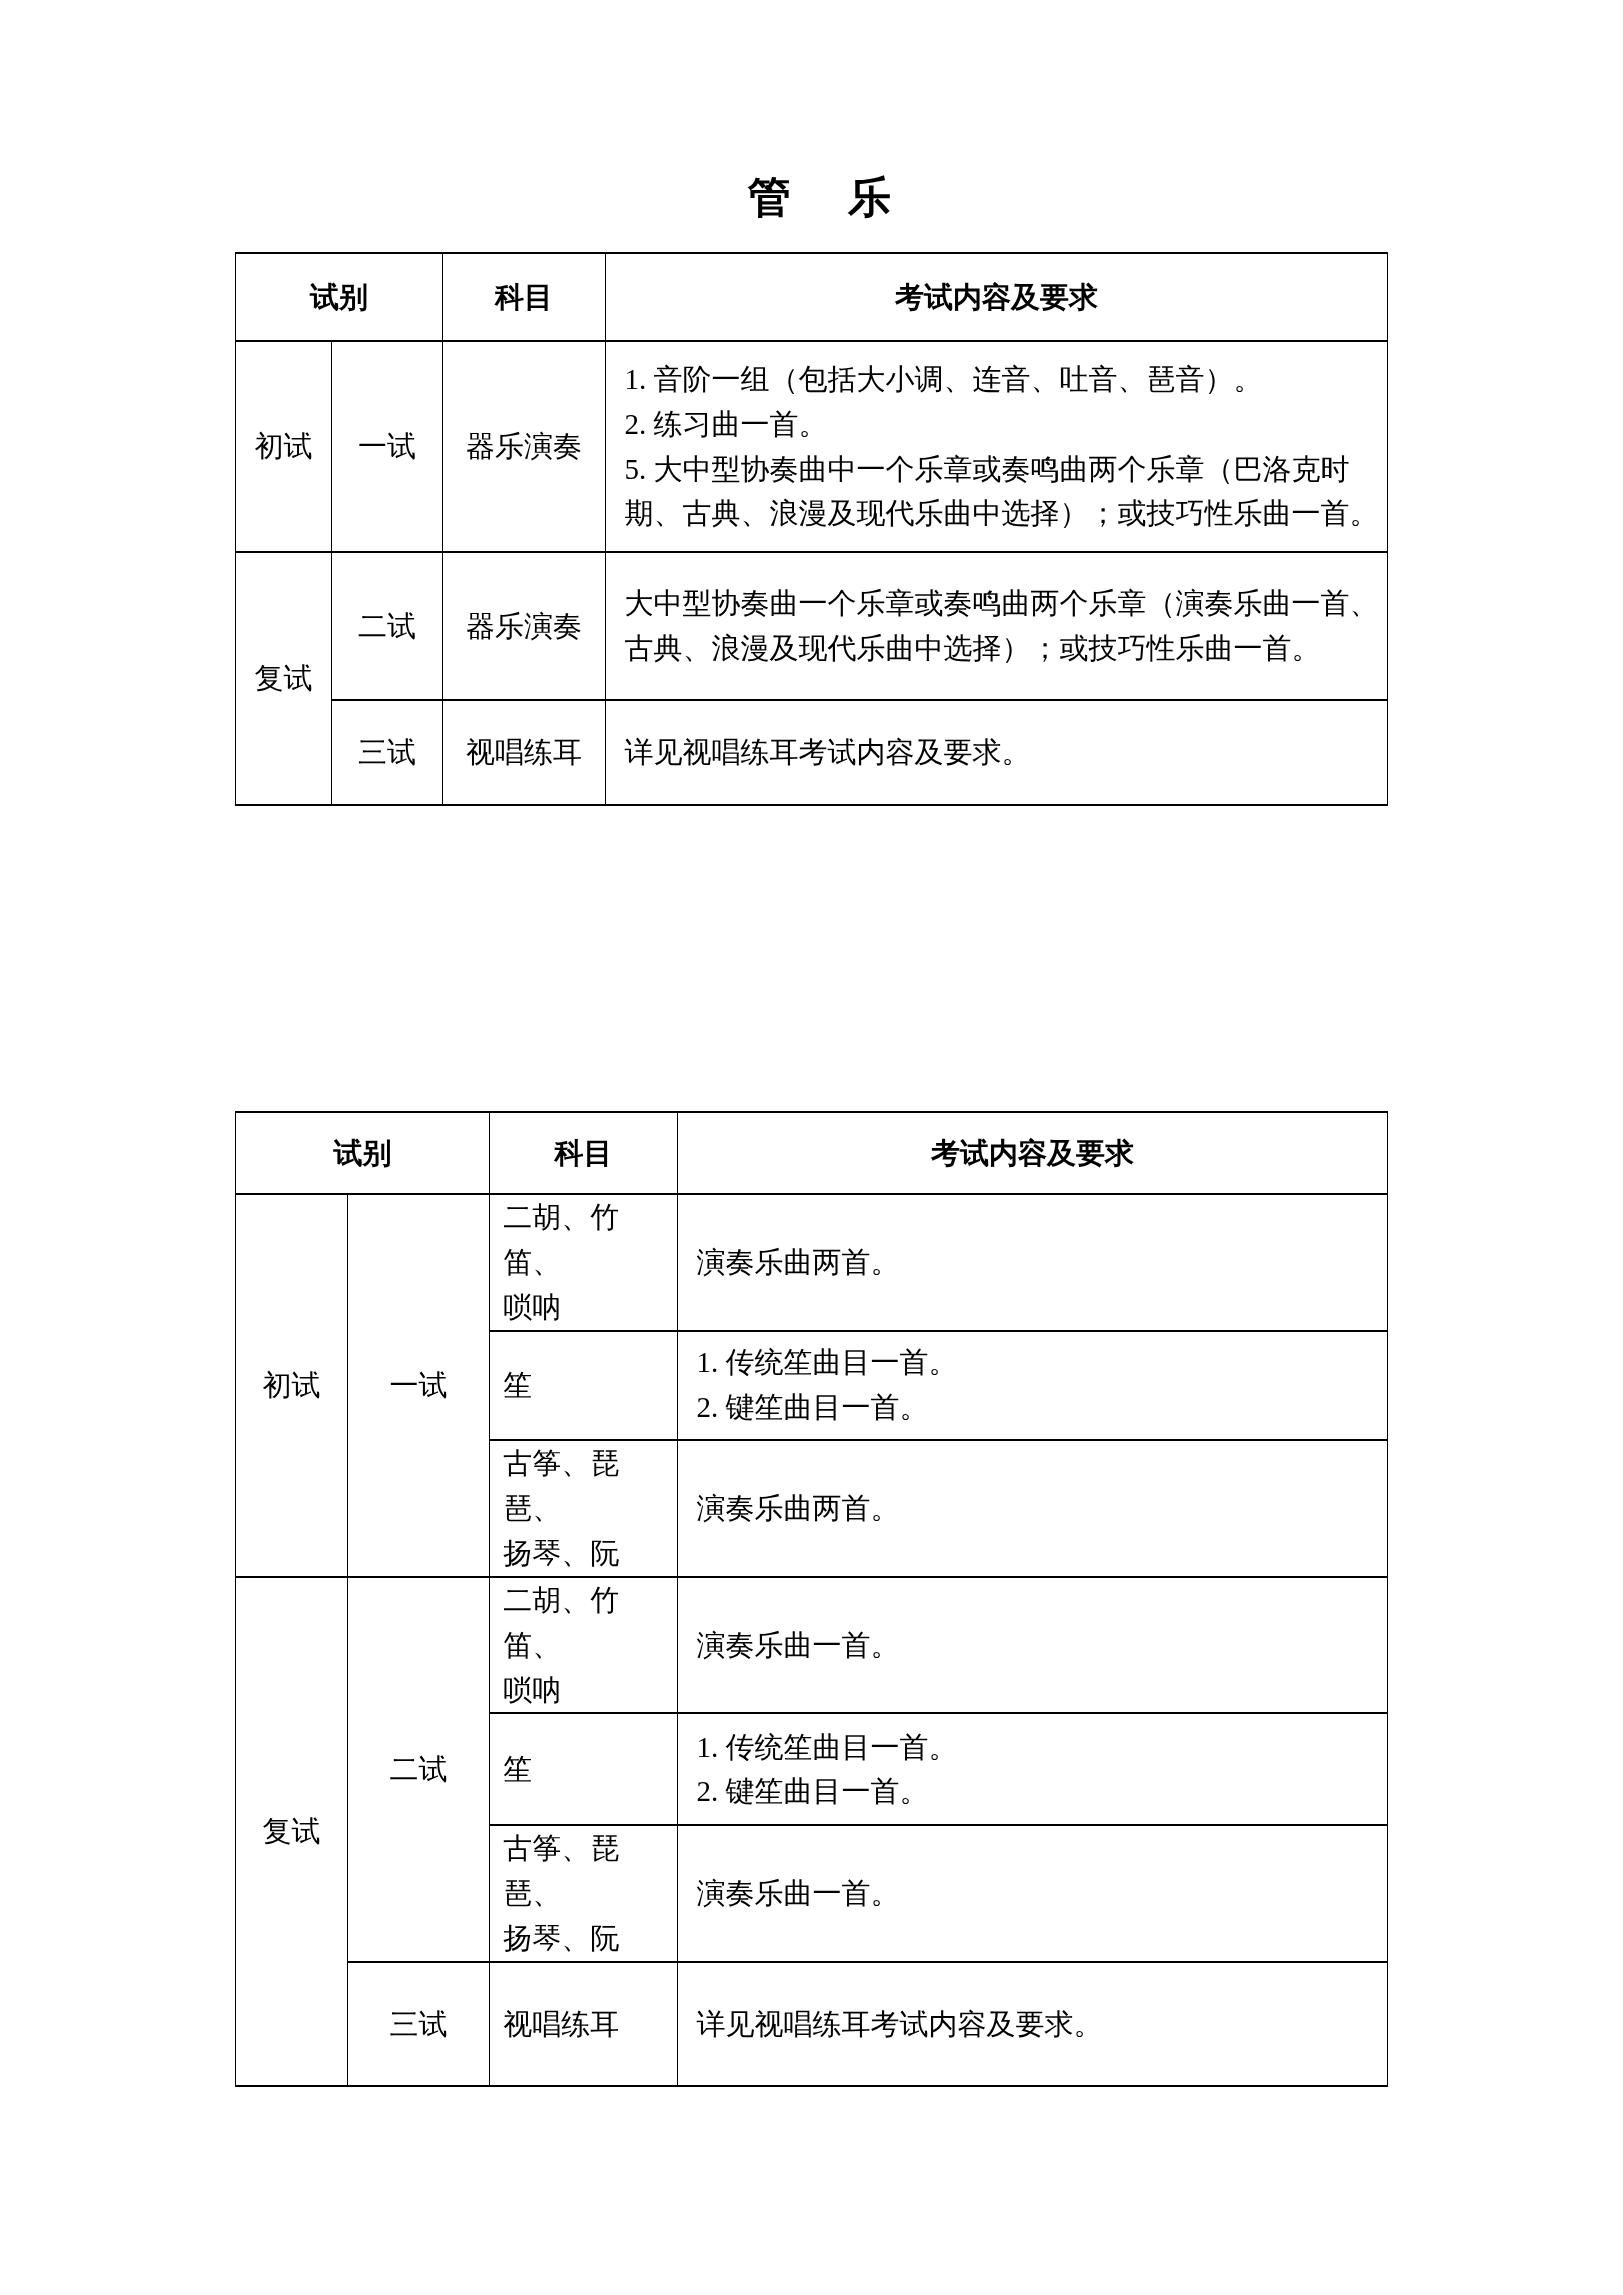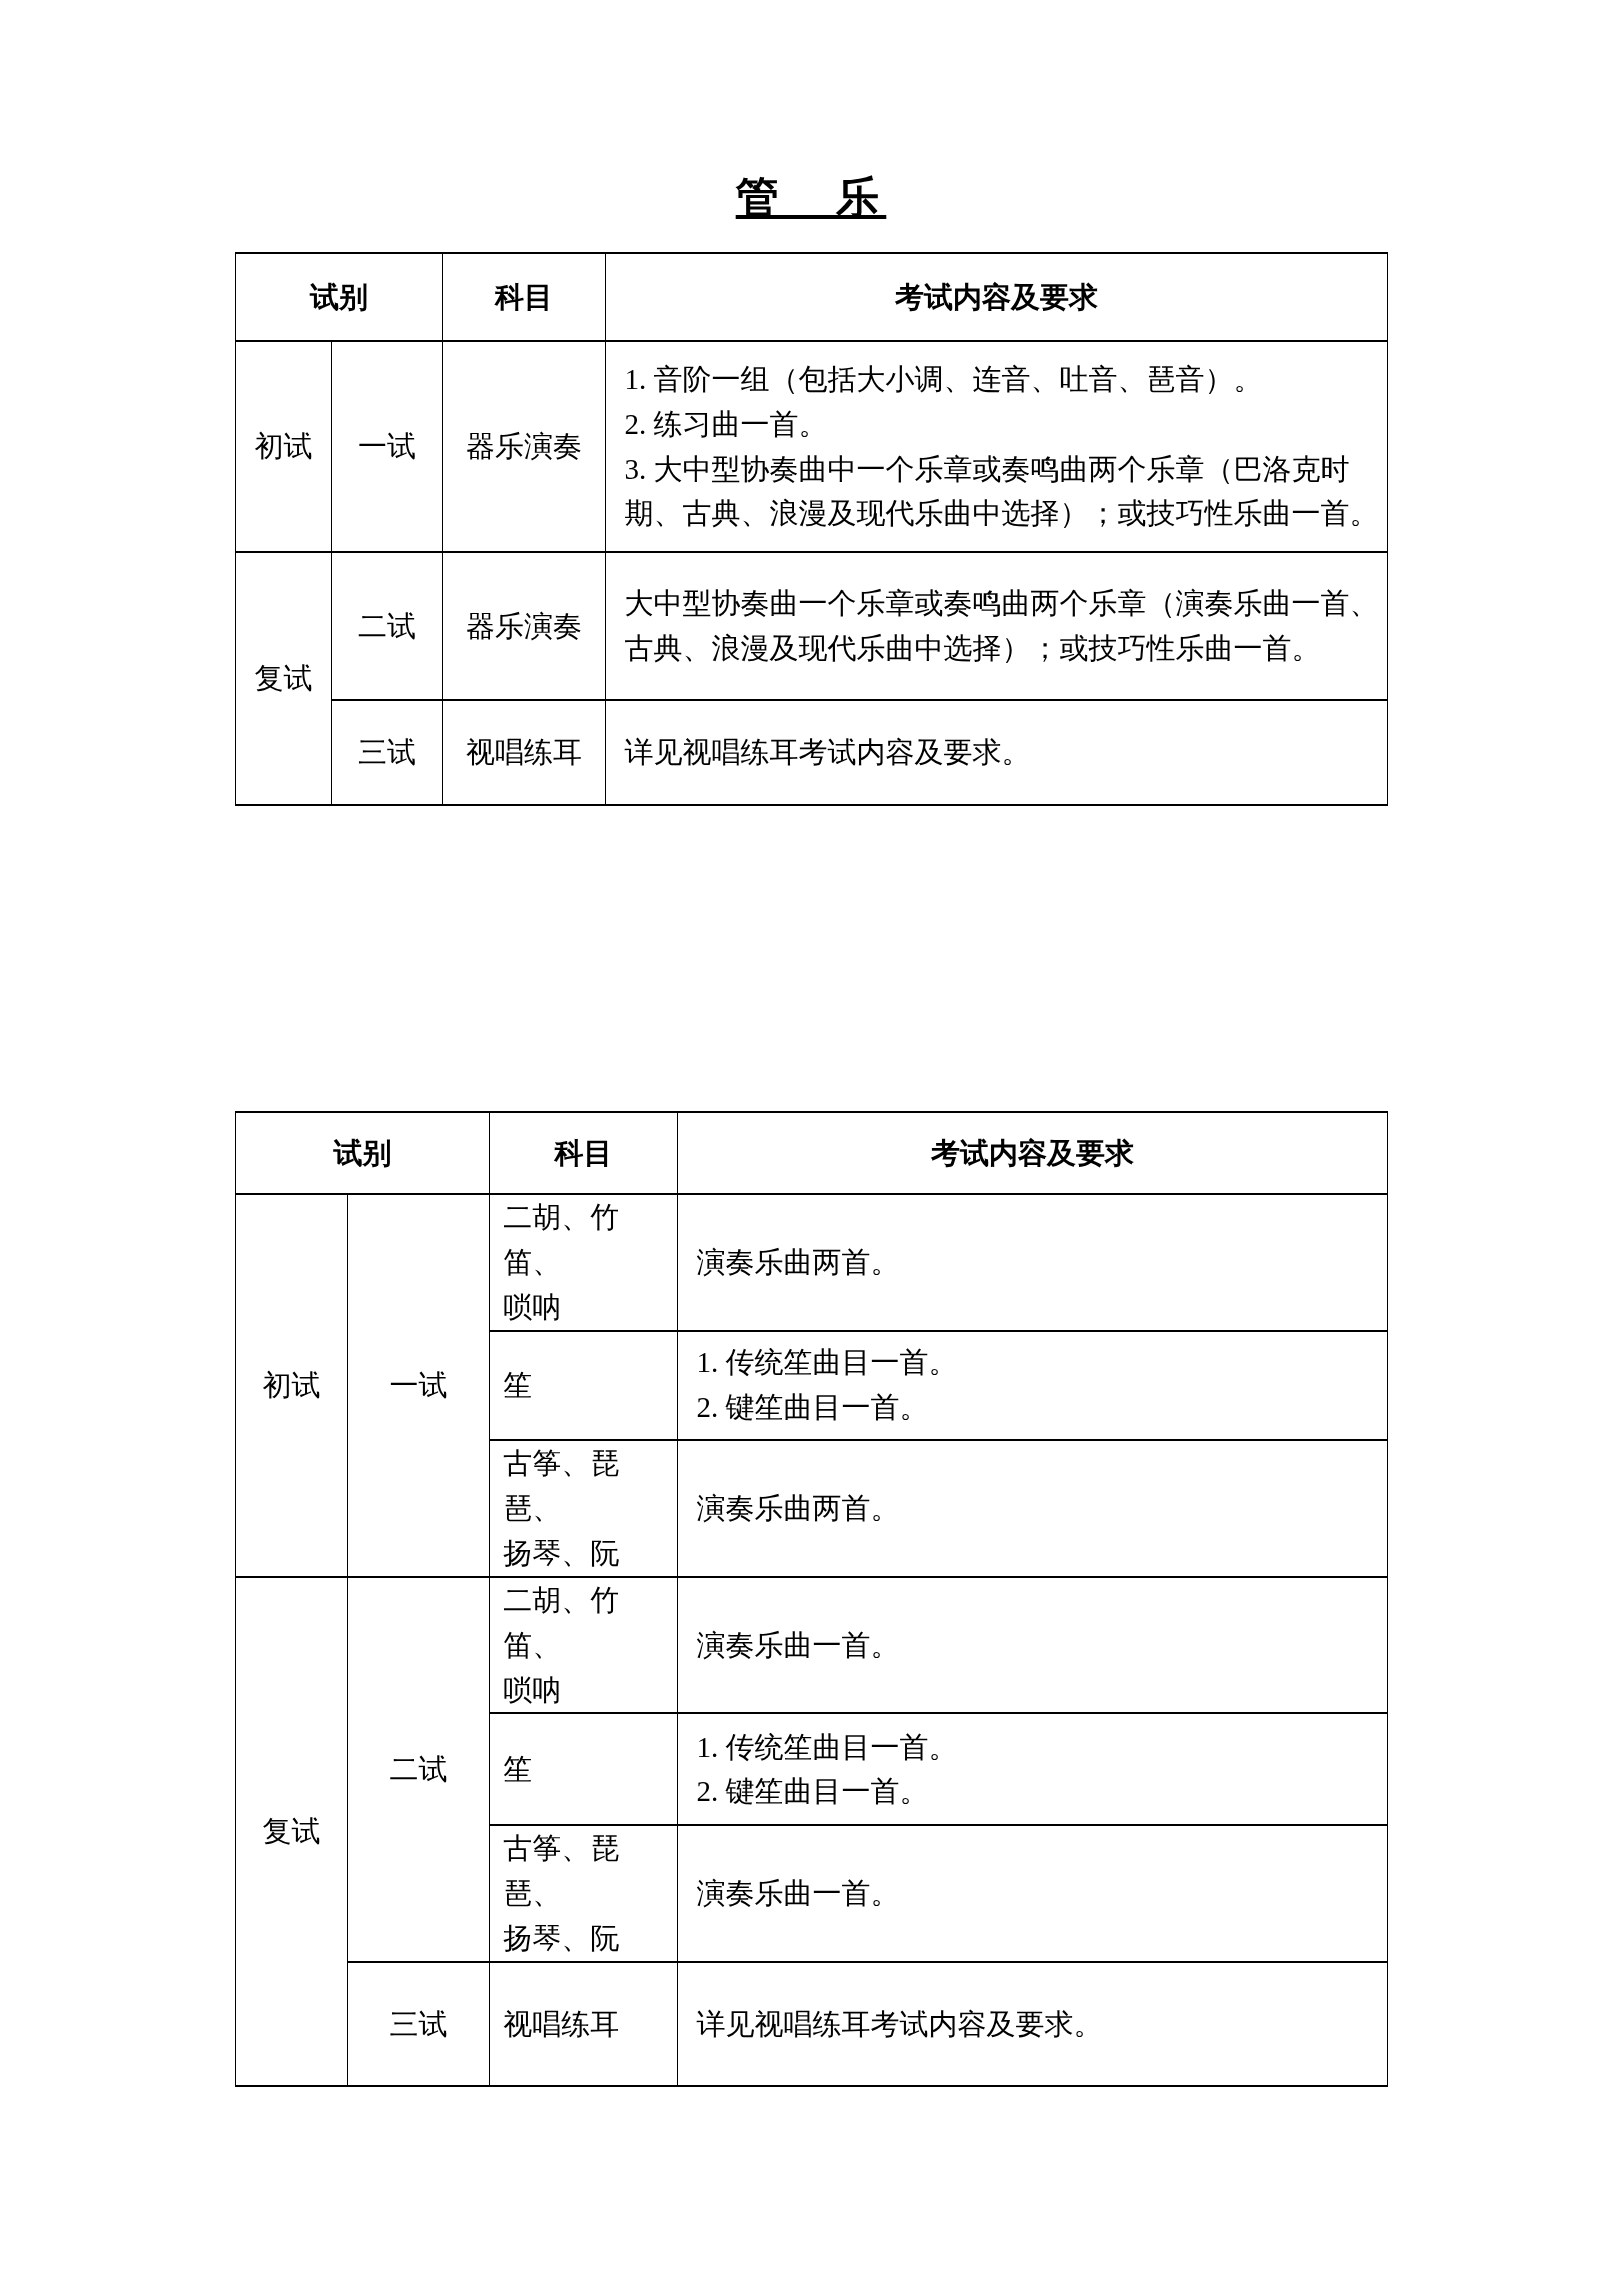--- a/index.html
+++ b/index.html
@@ -4,23 +4,23 @@
 <style>
   html,body { margin:0; padding:0; background:#ffffff; }
   body {
     width:1623px; height:2295px;
     font-family:"Liberation Serif","DejaVu Serif",serif;
     color:#000000;
   }
   .page { position:relative; width:1623px; height:2295px; background:#ffffff; overflow:hidden; }
 
   .doc-title {
-    position:absolute; left:235px; width:1152px;
+    position:absolute; left:247px; width:1152px;
     text-align:center; font-size:43px; font-weight:bold;
-    letter-spacing:7.2px; line-height:1.0; white-space:pre;text-decoration:underline;
+    letter-spacing:7.2px; line-height:1.0; white-space:pre;
   }
   #title-wind { top:176px; }
   #title-folk { top:1003px; }
 
   table.exam {
     position:absolute; left:235px; width:1152px;
     border-collapse:collapse; table-layout:fixed;
     background:#ffffff;
   }
   #table-wind { top:252px; }
@@ -81,21 +81,21 @@
         <th colspan="2">试别</th>
         <th>科目</th>
         <th>考试内容及要求</th>
       </tr>
       <tr>
         <td class="group">初试</td>
         <td>一试</td>
         <td>器乐演奏</td>
         <td class="content">1. 音阶一组（包括大小调、连音、吐音、琶音）。
 2. 练习曲一首。
-3. 大中型协奏曲中一个乐章或奏鸣曲两个乐章（巴洛克时
+5. 大中型协奏曲中一个乐章或奏鸣曲两个乐章（巴洛克时
 期、古典、浪漫及现代乐曲中选择）；或技巧性乐曲一首。</td>
       </tr>
       <tr>
         <td class="group" rowspan="2">复试</td>
         <td>二试</td>
         <td>器乐演奏</td>
         <td class="content">大中型协奏曲一个乐章或奏鸣曲两个乐章（演奏乐曲一首、
 古典、浪漫及现代乐曲中选择）；或技巧性乐曲一首。</td>
       </tr>
       <tr>

